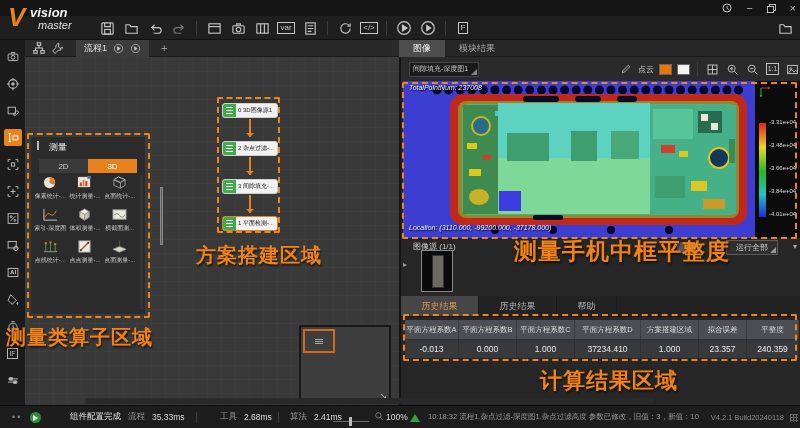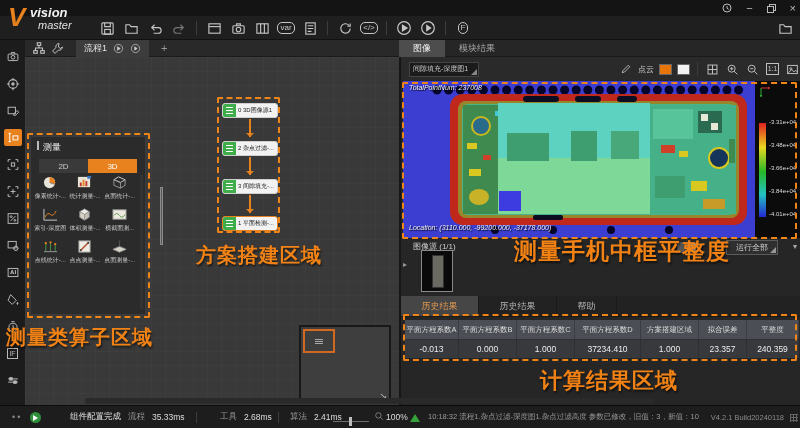--- a/index.html
+++ b/index.html
@@ -11,21 +11,21 @@
   .titlebar { position:absolute; left:0; top:0; width:800px; height:16px; background:#141414; }
   .menu { position:absolute; left:96px; top:0; height:16px; display:flex; gap:38px; align-items:center;margin-top:36px; }
   .menu span { font-size:10px; color:#d8d8d8; cursor:default; }
   .winctl { position:absolute; right:4px; top:1px; display:flex; gap:14px; align-items:center; height:14px; }
   .winctl .g { color:#bbb; font-size:11px; line-height:14px; }
   .toolbar { position:absolute; left:0; top:16px; width:800px; height:24px; background:#1f1f1f; border-bottom:1px solid #111; display:flex; align-items:center; }
   .toolbar-icons { position:absolute; left:98px; top:0; height:24px; display:flex; align-items:center; gap:6px; }
   .tbi { width:18px; height:16px; display:flex; align-items:center; justify-content:center; }
   .tbi svg { stroke:#c6c6c6; fill:none; stroke-width:1.2; }
   .tbsep { width:1px; height:14px; background:#3c3c3c; margin:0 2px; }
-  .tbtxt { font-size:8px; color:#c6c6c6; border:1px solid #c6c6c6; border-radius:5px; padding:1px 2px; line-height:1; }
+  .tbtxt { font-size:8px; color:#c6c6c6; border:1px solid #c6c6c6; border-radius:0; padding:1px 2px; line-height:1; }
   .logo { position:absolute; left:8px; top:2px; width:88px; height:34px; z-index:5; }
   .logo .v { position:absolute; left:0; top:0; font-size:26px; font-weight:bold; font-style:italic; color:#e8821e; line-height:30px; }
   .logo .l1 { position:absolute; left:22px; top:3px; font-size:13px; font-weight:bold; font-style:italic; color:#f2f2f2; }
   .logo .l2 { position:absolute; left:30px; top:17px; font-size:11px; font-style:italic; color:#e0e0e0; }
 
   
   .flowbar { position:absolute; left:25px; top:40px; width:374px; height:17px; background:#292929; border-bottom:1px solid #1a1a1a; display:flex; align-items:center; }
   .flowtab { display:flex; align-items:center; gap:6px; background:#3c3c3c; height:17px; padding:0 8px; margin-left:10px; }
   .flowtab span { font-size:9px; color:#e6e6e6; }
   .rtabs { position:absolute; left:399px; top:40px; width:401px; height:17px; background:#262626; border-bottom:1px solid #1a1a1a; display:flex; }
@@ -40,21 +40,21 @@
   .sbi.active svg { stroke:#fff; }
   .sbi .t { font-size:7px; color:#b8b8b8; border:1px solid #b8b8b8; padding:0 1px; line-height:1.3; }
 
   
   .canvas { position:absolute; left:25px; top:57px; width:374px; height:348px; background:#393939;
     background-image:linear-gradient(rgba(255,255,255,.02) 1px, transparent 1px), linear-gradient(90deg, rgba(255,255,255,.02) 1px, transparent 1px);
     background-size:14px 14px; }
 
   
   .oppanel { position:absolute; left:5px; top:79px; width:116px; height:179px; background:#2b2b2b; border:1px solid #3c3c3c; }
-  .ophead { display:flex; align-items:flex-start; gap:4px; padding:4px 6px 2px 6px; }
+  .ophead { display:flex; align-items:flex-start; gap:10px; padding:4px 6px 2px 6px; }
   .ophead .bar { width:2px; height:9px; background:#bbb; }
   .ophead .t { font-size:9px; color:#e8e8e8; }
   .optabs { display:flex; margin:3px 8px 0 8px; height:14px; }
   .optab { flex:1; display:flex; align-items:center; justify-content:center; font-size:8px; color:#ccc; background:#3a3a3a; }
   .optab.active { background:#e8821e; color:#fff; }
   .opgrid { position:absolute; left:2px; top:38px; width:104px; display:grid; grid-template-columns:1fr 1fr 1fr; row-gap:6px; }
   .opitem { display:flex; flex-direction:column; align-items:center; gap:2px; }
   .opitem .lbl { font-size:6px; color:#c8c8c8; white-space:nowrap; overflow:hidden; max-width:34px; }
   .opscroll { position:absolute; right:2px; top:38px; width:3px; height:134px; background:#333; }
   .opscroll .thumb { width:3px; height:58px; background:#5c5c5c; }

